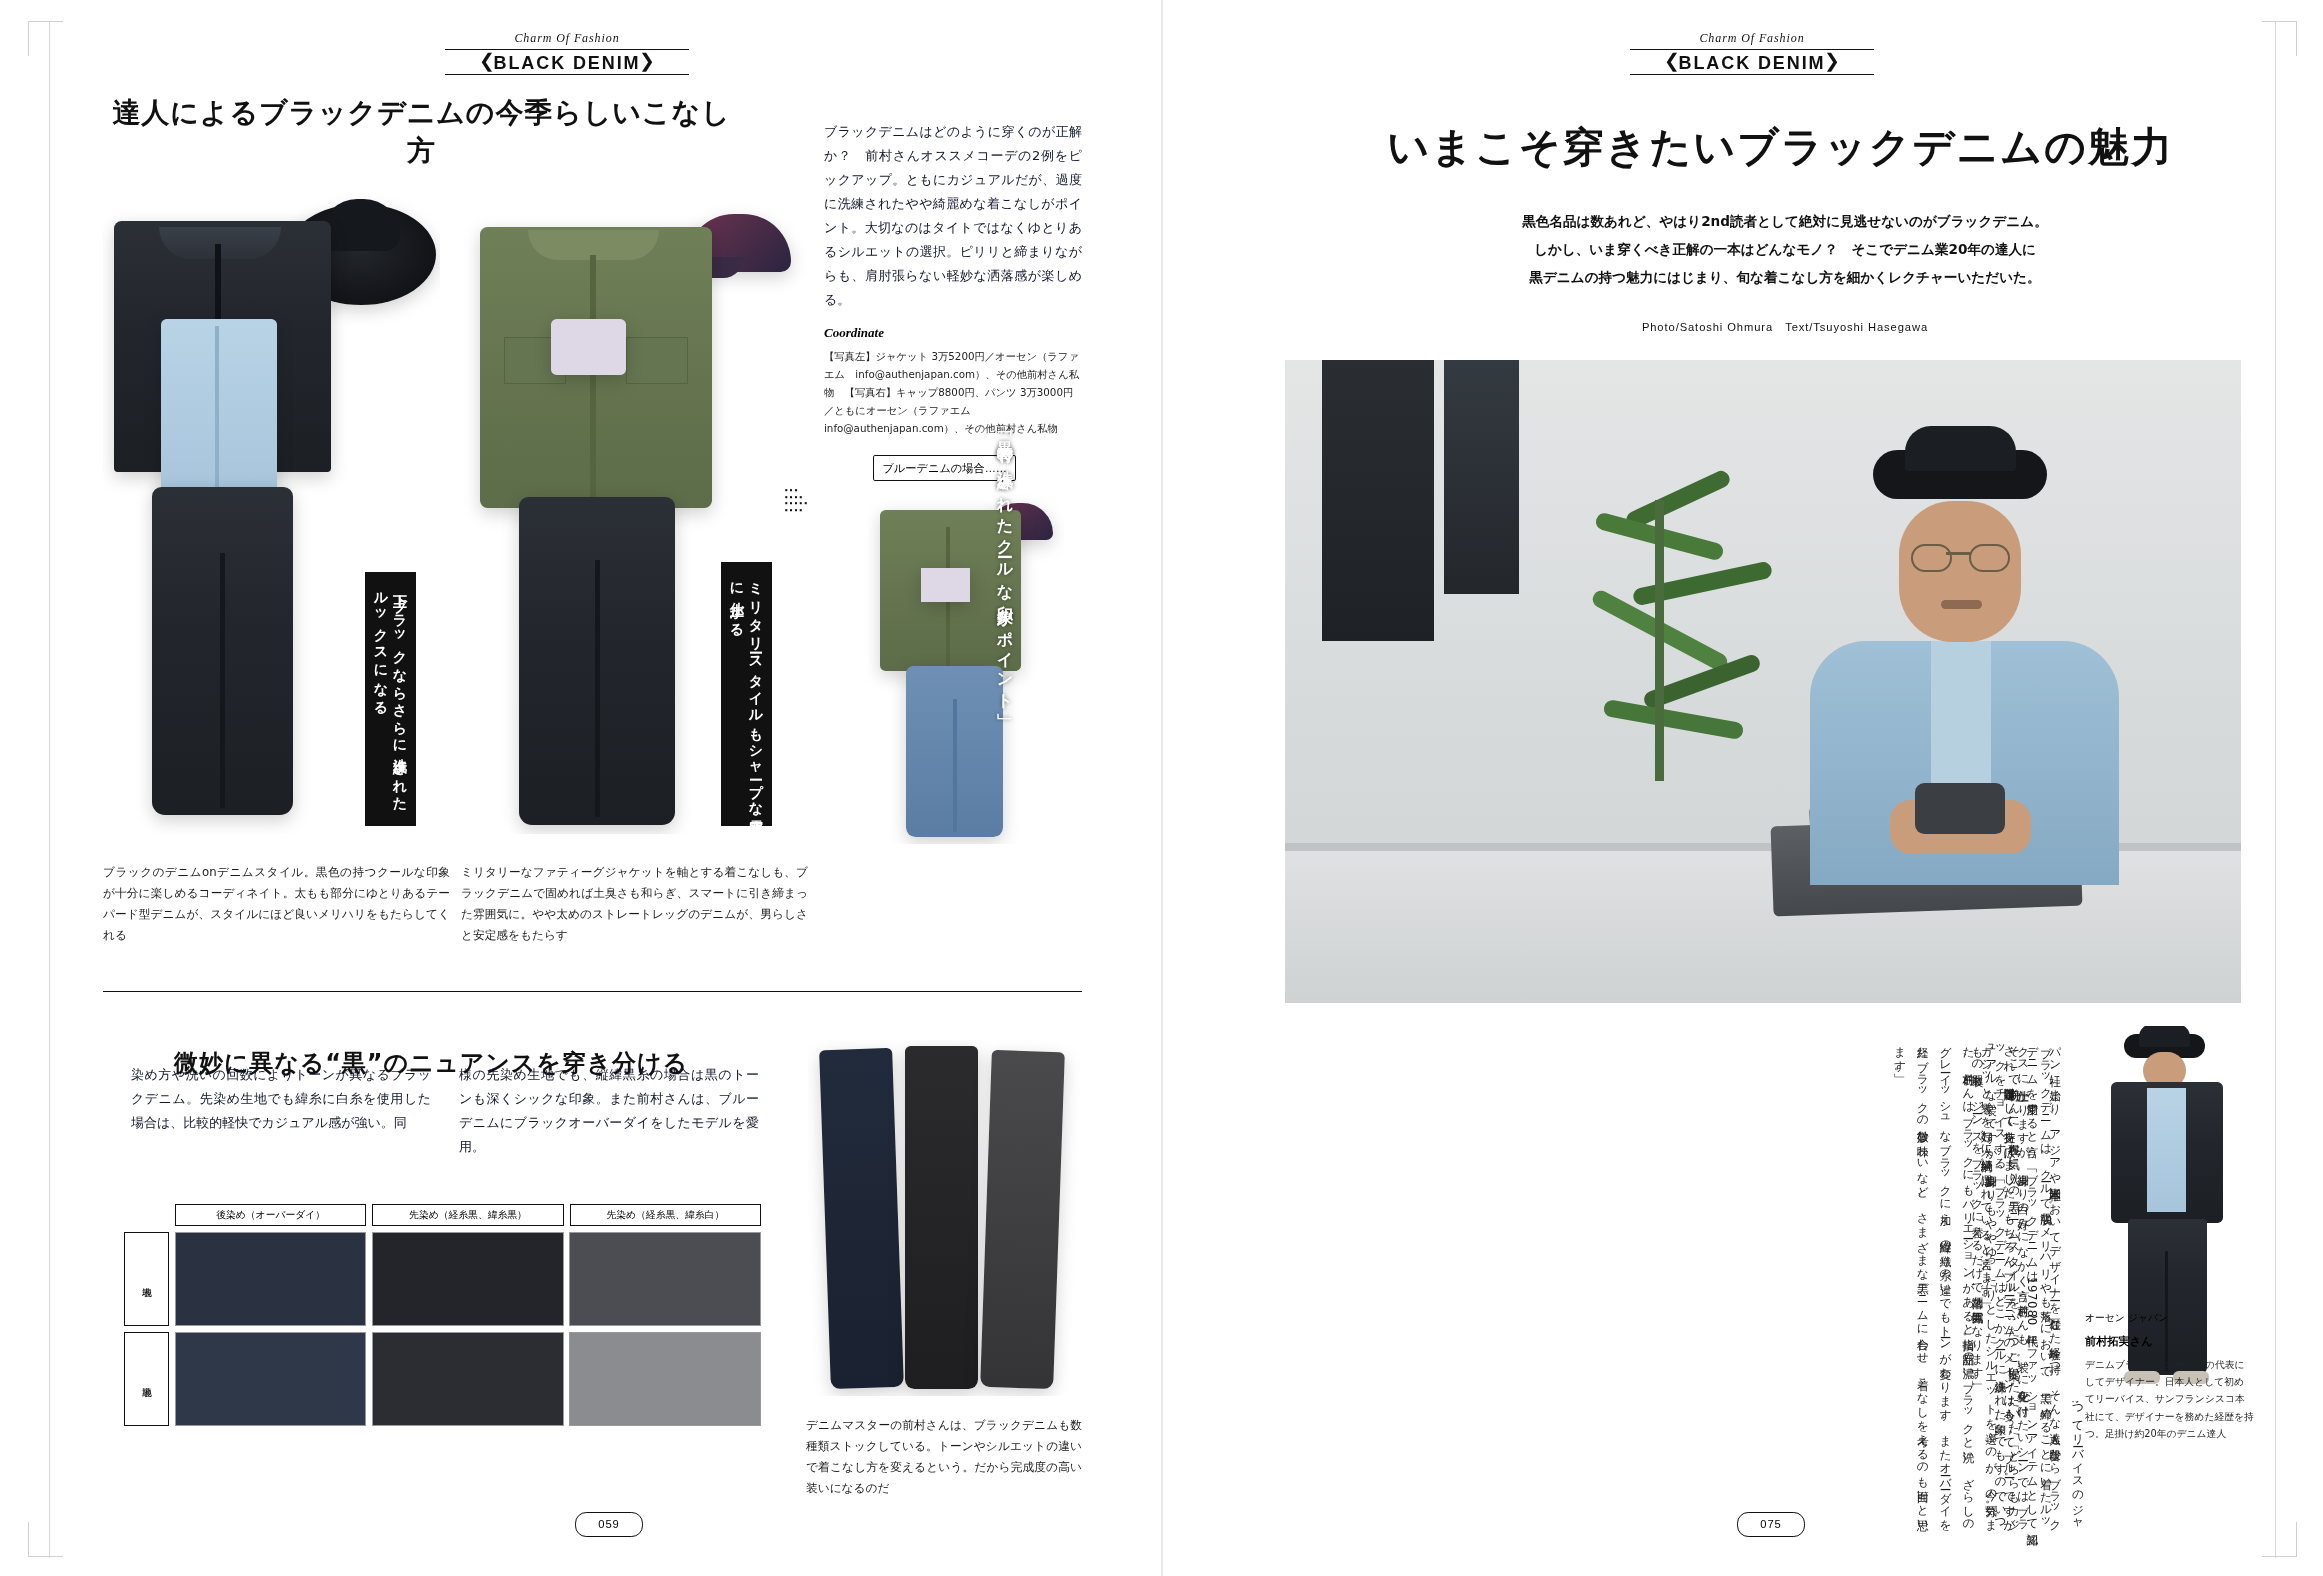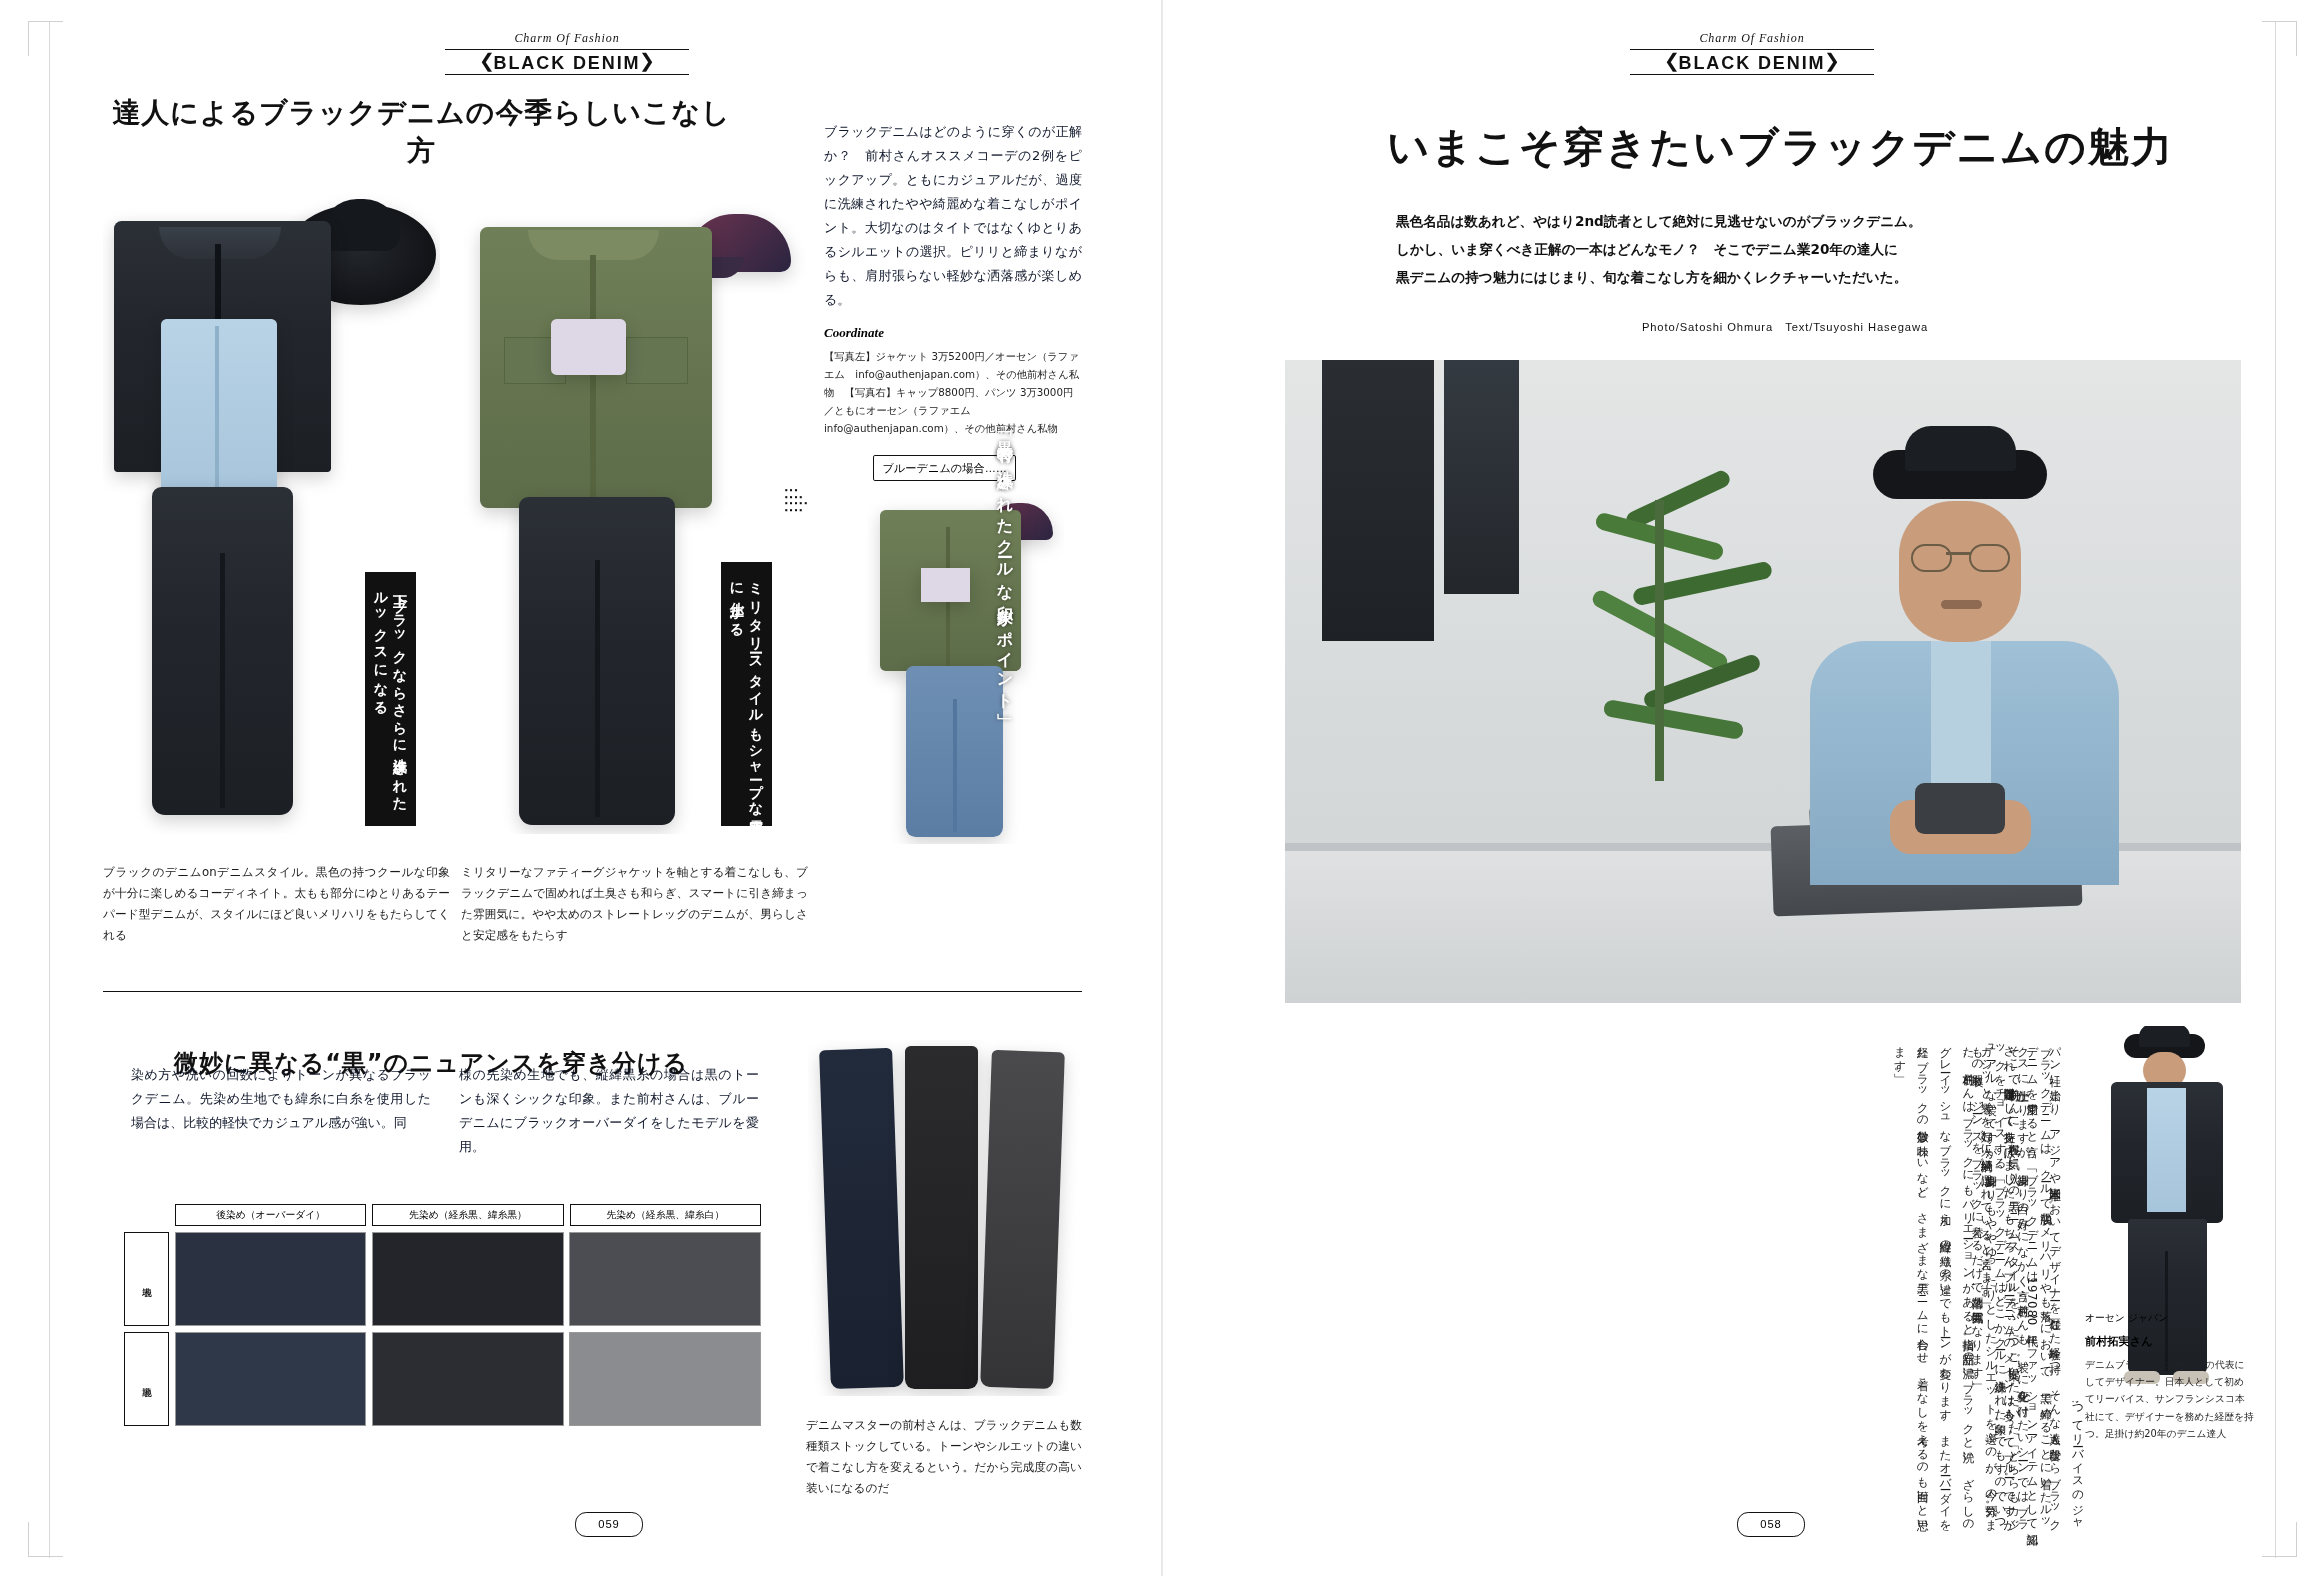--- a/index.html
+++ b/index.html
@@ -53,21 +53,21 @@
   .grid-rowlabels{width:45px;display:flex;flex-direction:column;gap:5.6px;margin-right:5.6px;}
   .grid-rowlabels div{flex:1;border:0.9px solid #111;writing-mode:vertical-rl;display:flex;align-items:center;justify-content:center;font-size:9.8px;}
   .grid-cells{flex:1;display:grid;grid-template-columns:repeat(3,1fr);grid-template-rows:repeat(2,94px);gap:5.6px;}
   .sw{border:0.9px solid #999;}
 
   .l-cap4{position:absolute;left:806px;top:1415px;width:276px;}
   .folio{position:absolute;width:66px;height:22.5px;border-radius:11.2px;border:0.9px solid #111;font-size:11.2px;display:flex;align-items:center;justify-content:center;letter-spacing:0.9px;margin-left:13px;}
 
   
   .r-title{position:absolute;left:1312px;top:120px;width:937px;font-size:41px;font-weight:bold;letter-spacing:1.9px;color:#111;text-align:center;}
-  .r-lead{position:absolute;left:1396px;top:208px;width:778px;font-size:13.6px;line-height:2.05;font-weight:bold;color:#111;text-align:left;}
+  .r-lead{position:absolute;left:1396px;top:208px;width:778px;font-size:13.6px;line-height:2.05;font-weight:bold;color:#111;text-align:center;}
   .r-credit{position:absolute;left:1396px;top:320px;width:778px;font-size:11.2px;color:#111;text-align:center;letter-spacing:0.9px;}
 
   .r-photo{position:absolute;left:1285px;top:360px;width:956px;height:643px;overflow:hidden;background:#cfd4d6;}
   .r-vtag{position:absolute;right:1307px;top:426px;}
   .vtag-white{background:rgba(255,255,255,0.0);color:#fff;font-size:16px;font-weight:bold;letter-spacing:2.8px;writing-mode:vertical-rl;line-height:1.5;text-shadow:0 0 4.7px rgba(0,0,0,.55);}
 
   .r-sub{position:absolute;right:131px;top:1038px;font-size:22.5px;font-weight:bold;writing-mode:vertical-rl;line-height:1.55;letter-spacing:1.9px;color:#111;height:169px;}
   .r-vcols{position:absolute;left:1246px;top:1038px;width:843px;height:497px;display:flex;flex-direction:row-reverse;gap:0px;}
   .vcol{writing-mode:vertical-rl;font-size:11.7px;line-height:1.95;letter-spacing:0.5px;color:#1a1a1a;height:487px;width:32px;text-align:justify;}
 
@@ -280,18 +280,18 @@
         <div style="position:absolute;left:58px;top:345px;width:36px;height:13px;background:#c8c2b6;border-radius:5.6px;"></div>
         <div style="position:absolute;left:107px;top:345px;width:36px;height:13px;background:#c8c2b6;border-radius:5.6px;"></div>
       </div>
     </div>
     <div class="r-profile" style="top:1302px;">
       <div class="nm jp" style="font-size:9.8px;font-weight:normal;">オーセン ジャパン</div>
       <div class="nm jp">前村拓実さん</div>
       <div class="tx jp">デニムブランド、オーセンの代表にしてデザイナー。日本人として初めてリーバイス、サンフランシスコ本社にて、デザイナーを務めた経歴を持つ。足掛け約20年のデニム達人</div>
     </div>
 
-    <div class="folio" style="left:1724px;top:1512px;">058</div>
+    <div class="folio" style="left:1724px;top:1512px;">075</div>
 
     <div class="gutter"></div>
   </div>
 </div>
 
 
 </body></html>

